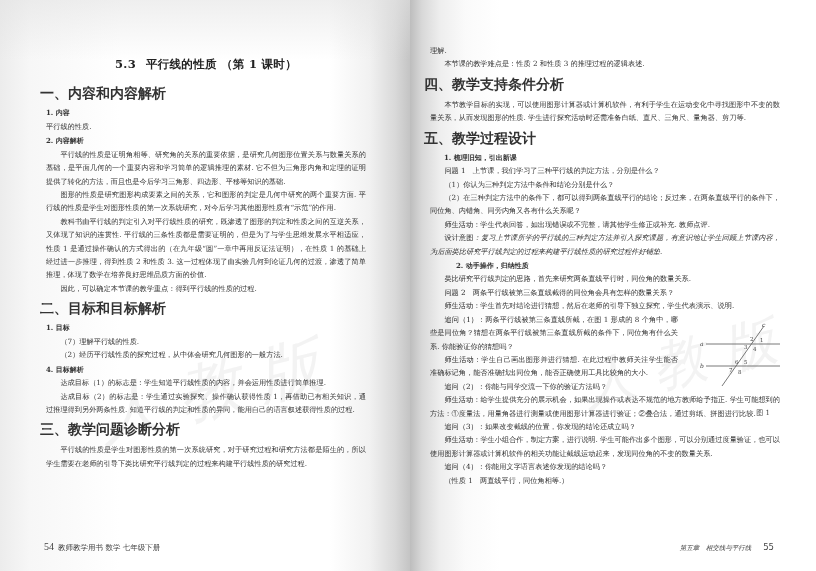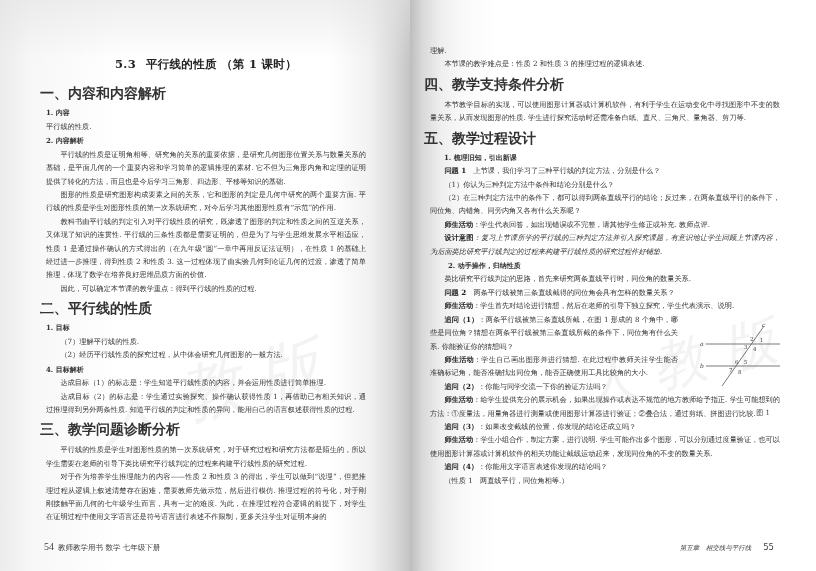--- a/index.html
+++ b/index.html
@@ -37,21 +37,21 @@
   }
   .title .num { margin-right: 10px; }
   .h2 {
     font-family: Liberation Serif, serif;
     font-size: 14px; font-weight: bold; color: #333;
     margin: 7px 0 6px -6px; line-height: 14px;
   }
   .h3 { font-weight: bold; font-size: 7px; margin: 2px 0 0 0; line-height: 12.5px; color: #333; }
   .p { margin: 0; text-indent: 2em; text-align: justify; color: #333; }
   .p.noindent { text-indent: 0; }
-  .label-bold { font-weight: bold; color: #222; }
+  .label-bold { font-weight: normal; color: #222; }
   .intent { font-style: italic; }
   .footer {
     position: absolute; font-size: 7.5px; color: #444; bottom: 30px;
     font-family: "DejaVu Serif", serif;
   }
   .footer-left { left: 44px; bottom: 18px; }
   .footer-left .pn { font-family: Liberation Serif, serif; font-size: 10px; margin-right: 4px; }
   .footer-right { right: 42px; bottom: 18px; }
   .footer-right .pn { font-family: "DejaVu Sans", sans-serif; font-size: 8.5px; margin-left: 12px; }
   .watermark {
@@ -85,31 +85,30 @@
 
       <div class="h2">一、内容和内容解析</div>
       <div class="h3">1. 内容</div>
       <p class="p noindent">平行线的性质.</p>
       <div class="h3">2. 内容解析</div>
       <p class="p">平行线的性质是证明角相等、研究角的关系的重要依据，是研究几何图形位置关系与数量关系的基础，是平面几何的一个重要内容和学习简单的逻辑推理的素材. 它不但为三角形内角和定理的证明提供了转化的方法，而且也是今后学习三角形、四边形、平移等知识的基础.</p>
       <p class="p">图形的性质是研究图形构成要素之间的关系，它和图形的判定是几何中研究的两个重要方面. 平行线的性质是学生对图形性质的第一次系统研究，对今后学习其他图形性质有“示范”的作用.</p>
       <p class="p">教科书由平行线的判定引入对平行线性质的研究，既渗透了图形的判定和性质之间的互逆关系，又体现了知识的连贯性. 平行线的三条性质都是需要证明的，但是为了与学生思维发展水平相适应，性质 1 是通过操作确认的方式得出的（在九年级“圆”一章中再用反证法证明），在性质 1 的基础上经过进一步推理，得到性质 2 和性质 3. 这一过程体现了由实验几何到论证几何的过渡，渗透了简单推理，体现了数学在培养良好思维品质方面的价值.</p>
       <p class="p">因此，可以确定本节课的教学重点：得到平行线的性质的过程.</p>
 
-      <div class="h2">二、平行线的性质</div>
+      <div class="h2">二、目标和目标解析</div>
       <div class="h3">1. 目标</div>
       <p class="p">（7）理解平行线的性质.</p>
       <p class="p">（2）经历平行线性质的探究过程，从中体会研究几何图形的一般方法.</p>
       <div class="h3">4. 目标解析</div>
       <p class="p">达成目标（1）的标志是：学生知道平行线性质的内容，并会运用性质进行简单推理.</p>
       <p class="p">达成目标（2）的标志是：学生通过实验探究、操作确认获得性质 1，再借助已有相关知识，通过推理得到另外两条性质. 知道平行线的判定和性质的异同，能用自己的语言叙述获得性质的过程.</p>
 
       <div class="h2">三、教学问题诊断分析</div>
       <p class="p">平行线的性质是学生对图形性质的第一次系统研究，对于研究过程和研究方法都是陌生的，所以学生需要在老师的引导下类比研究平行线判定的过程来构建平行线性质的研究过程.</p>
-      <p class="p">对于作为培养学生推理能力的内容——性质 2 和性质 3 的得出，学生可以做到“说理”，但把推理过程从逻辑上叙述清楚存在困难，需要教师先做示范，然后进行模仿. 推理过程的符号化，对于刚刚接触平面几何的七年级学生而言，具有一定的难度. 为此，在推理过程符合逻辑的前提下，对学生在证明过程中使用文字语言还是符号语言进行表述不作限制，更多关注学生对证明本身的</p>
     </div>
 
     <div class="footer footer-left">
       <span class="pn">54</span><span>教师教学用书 数学 七年级下册</span>
     </div>
   </div>
 
   <div class="page page-right">
     <div class="watermark wm-right">人教版</div>
 
@@ -121,21 +120,21 @@
       <p class="p">本节教学目标的实现，可以使用图形计算器或计算机软件，有利于学生在运动变化中寻找图形中不变的数量关系，从而发现图形的性质. 学生进行探究活动时还需准备白纸、直尺、三角尺、量角器、剪刀等.</p>
 
       <div class="h2">五、教学过程设计</div>
       <div class="h3" style="margin-left:14px;">1. 梳理旧知，引出新课</div>
       <p class="p"><span class="label-bold">问题 1</span>　<span>上节课，我们学习了三种平行线的判定方法，分别是什么？</span></p>
       <p class="p">（1）你认为三种判定方法中条件和结论分别是什么？</p>
       <p class="p">（2）在三种判定方法中的条件下，都可以得到两条直线平行的结论；反过来，在两条直线平行的条件下，同位角、内错角、同旁内角又各有什么关系呢？</p>
       <p class="p"><span class="label-bold">师生活动</span><span>：学生代表回答，如出现错误或不完整，请其他学生修正或补充. 教师点评.</span></p>
       <p class="p intent"><span class="label-bold" style="font-style:normal">设计意图</span><span>：复习上节课所学的平行线的三种判定方法并引入探究课题，有意识地让学生回顾上节课内容，为后面类比研究平行线判定的过程来构建平行线性质的研究过程作好铺垫.</span></p>
 
-      <div class="h3" style="margin-left:18px;">2. 动手操作，归纳性质</div>
+      <div class="h3" style="margin-left:26px;">2. 动手操作，归纳性质</div>
       <p class="p">类比研究平行线判定的思路，首先来研究两条直线平行时，同位角的数量关系.</p>
       <p class="p"><span class="label-bold">问题 2</span>　<span>两条平行线被第三条直线截得的同位角会具有怎样的数量关系？</span></p>
       <p class="p"><span class="label-bold">师生活动</span><span>：学生首先对结论进行猜想，然后在老师的引导下独立探究，学生代表演示、说明.</span></p>
 
       <div class="wrap-narrow">
         <p class="p"><span class="label-bold">追问（1）</span><span>：两条平行线被第三条直线所截，在图 1 形成的 8 个角中，哪些是同位角？猜想在两条平行线被第三条直线所截的条件下，同位角有什么关系. 你能验证你的猜想吗？</span></p>
         <p class="p"><span class="label-bold">师生活动</span><span>：学生自己画出图形并进行猜想. 在此过程中教师关注学生能否准确标记角，能否准确找出同位角，能否正确使用工具比较角的大小.</span></p>
         <p class="p"><span class="label-bold">追问（2）</span><span>：你能与同学交流一下你的验证方法吗？</span></p>
       </div>
       <p class="p"><span class="label-bold">师生活动</span><span>：给学生提供充分的展示机会，如果出现操作或表达不规范的地方教师给予指正. 学生可能想到的方法：①度量法，用量角器进行测量或使用图形计算器进行验证；②叠合法，通过剪纸、拼图进行比较.</span></p>

